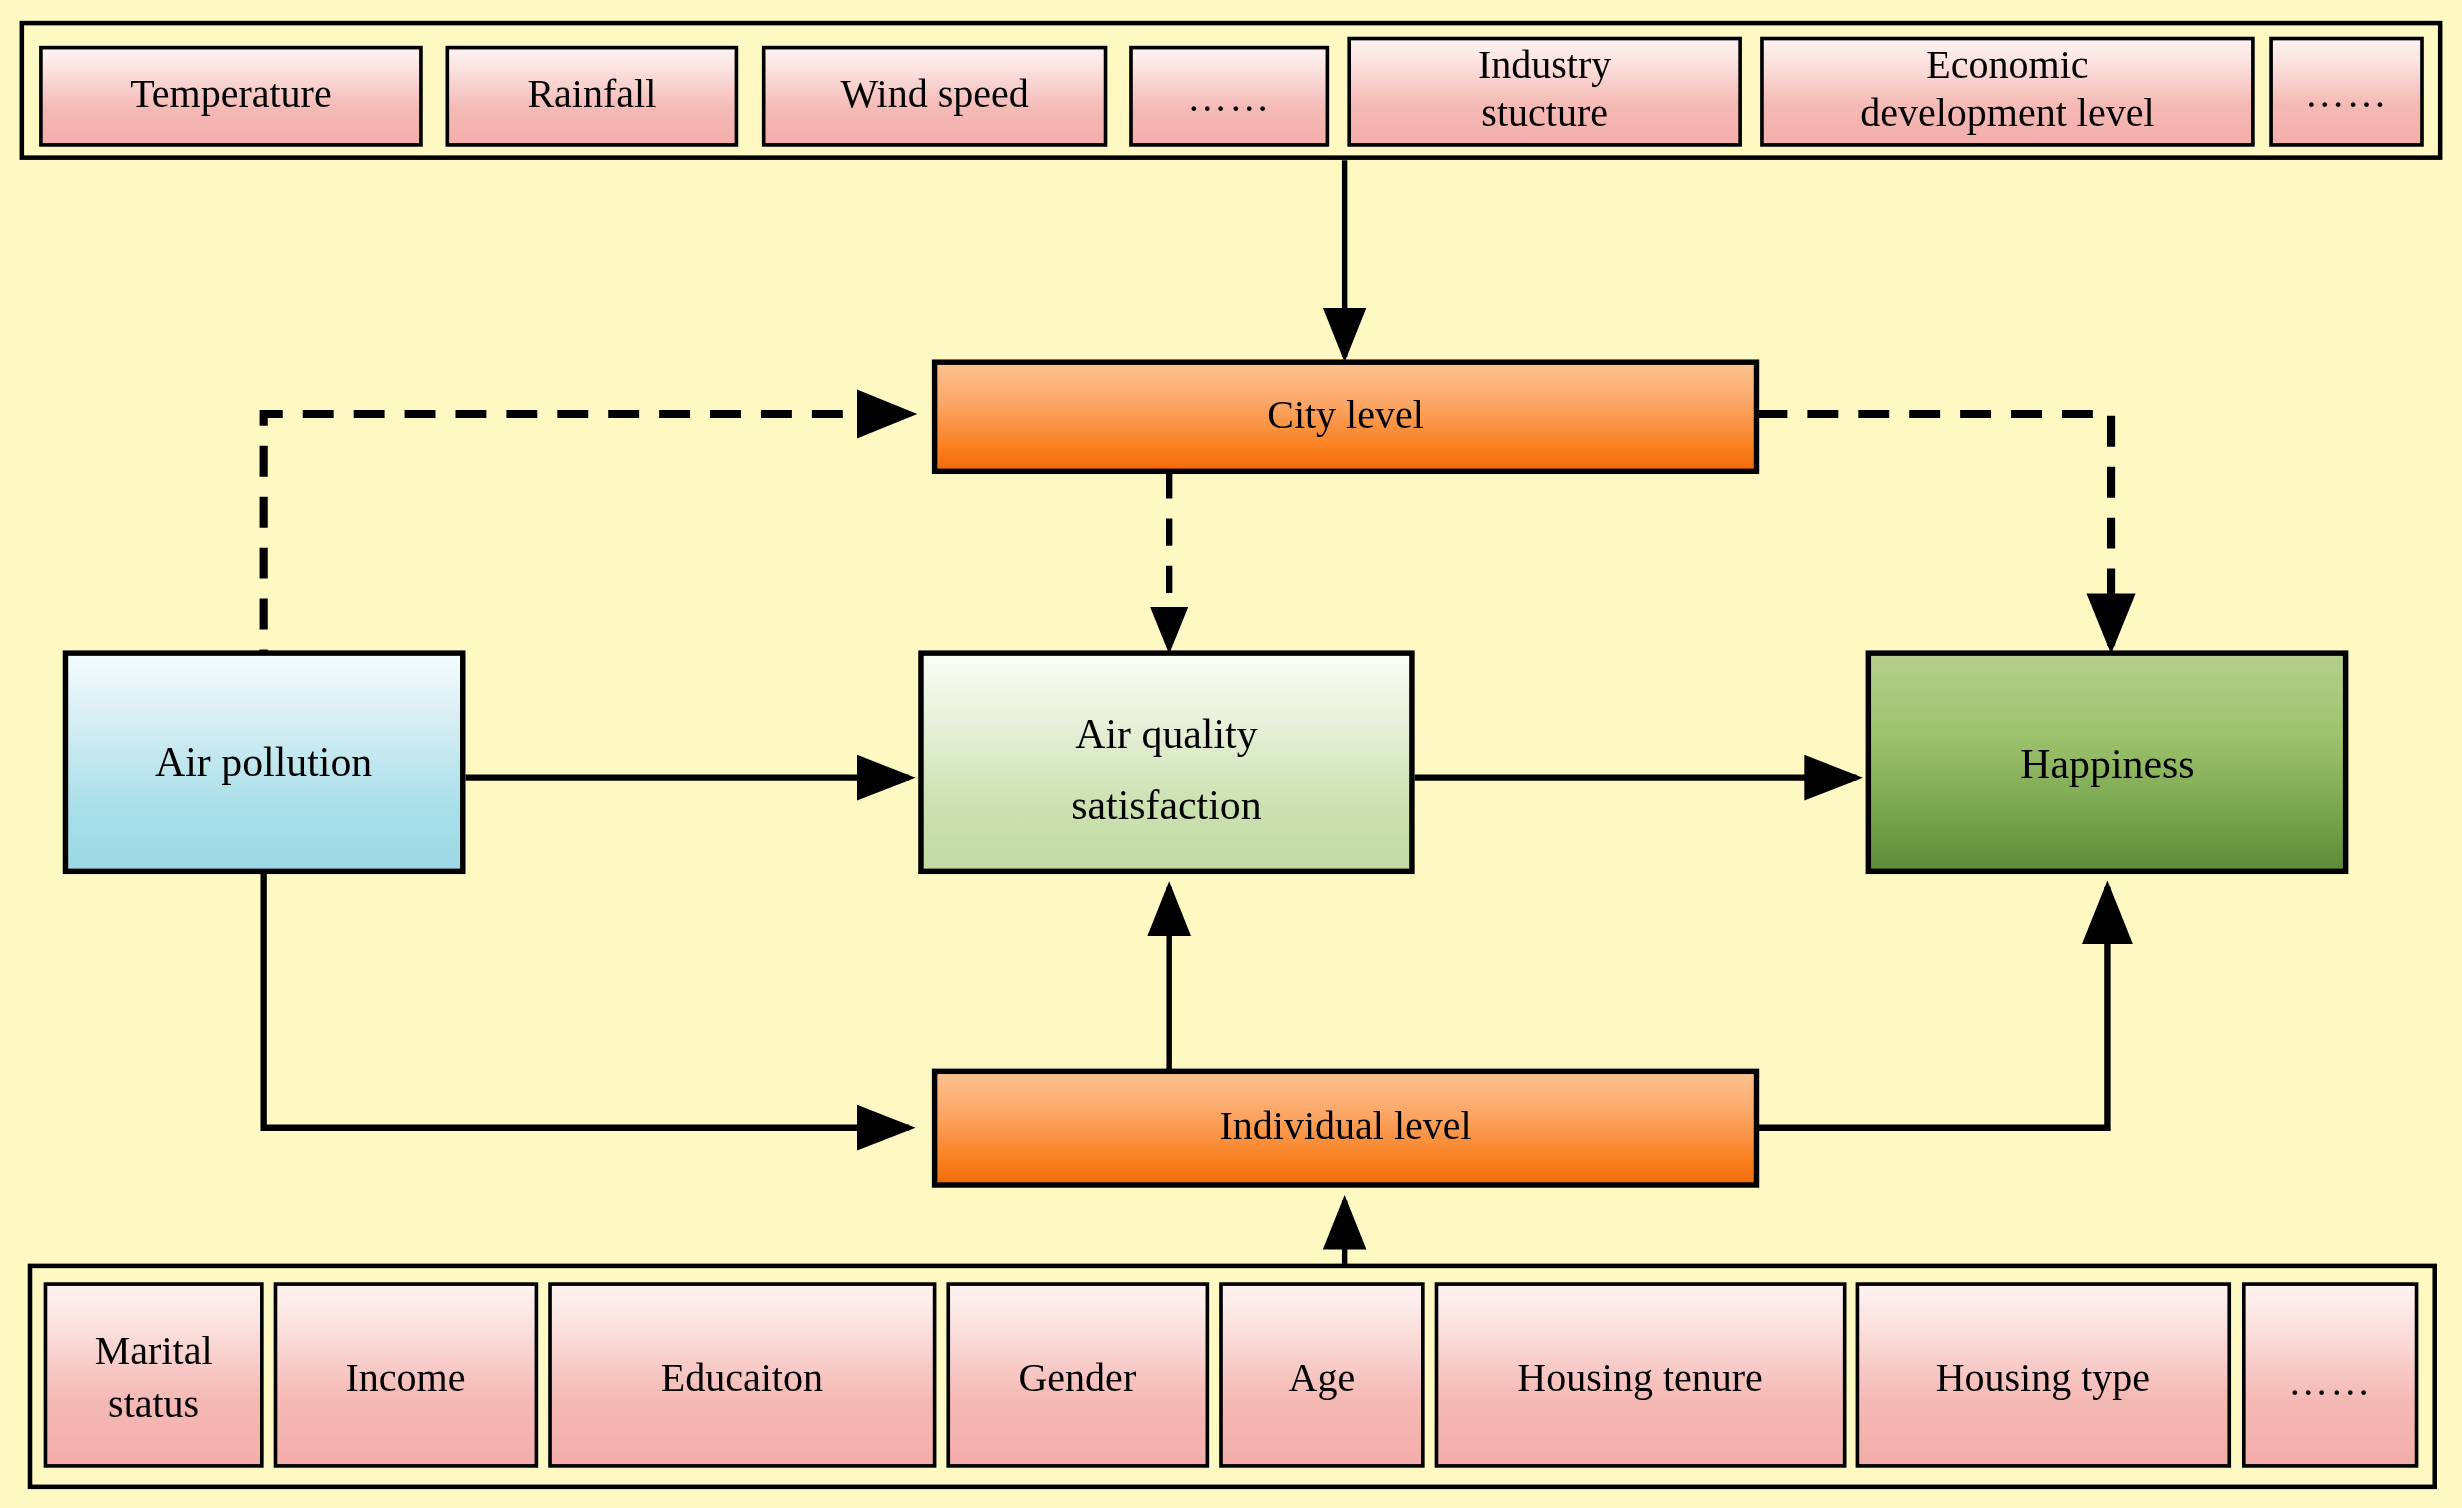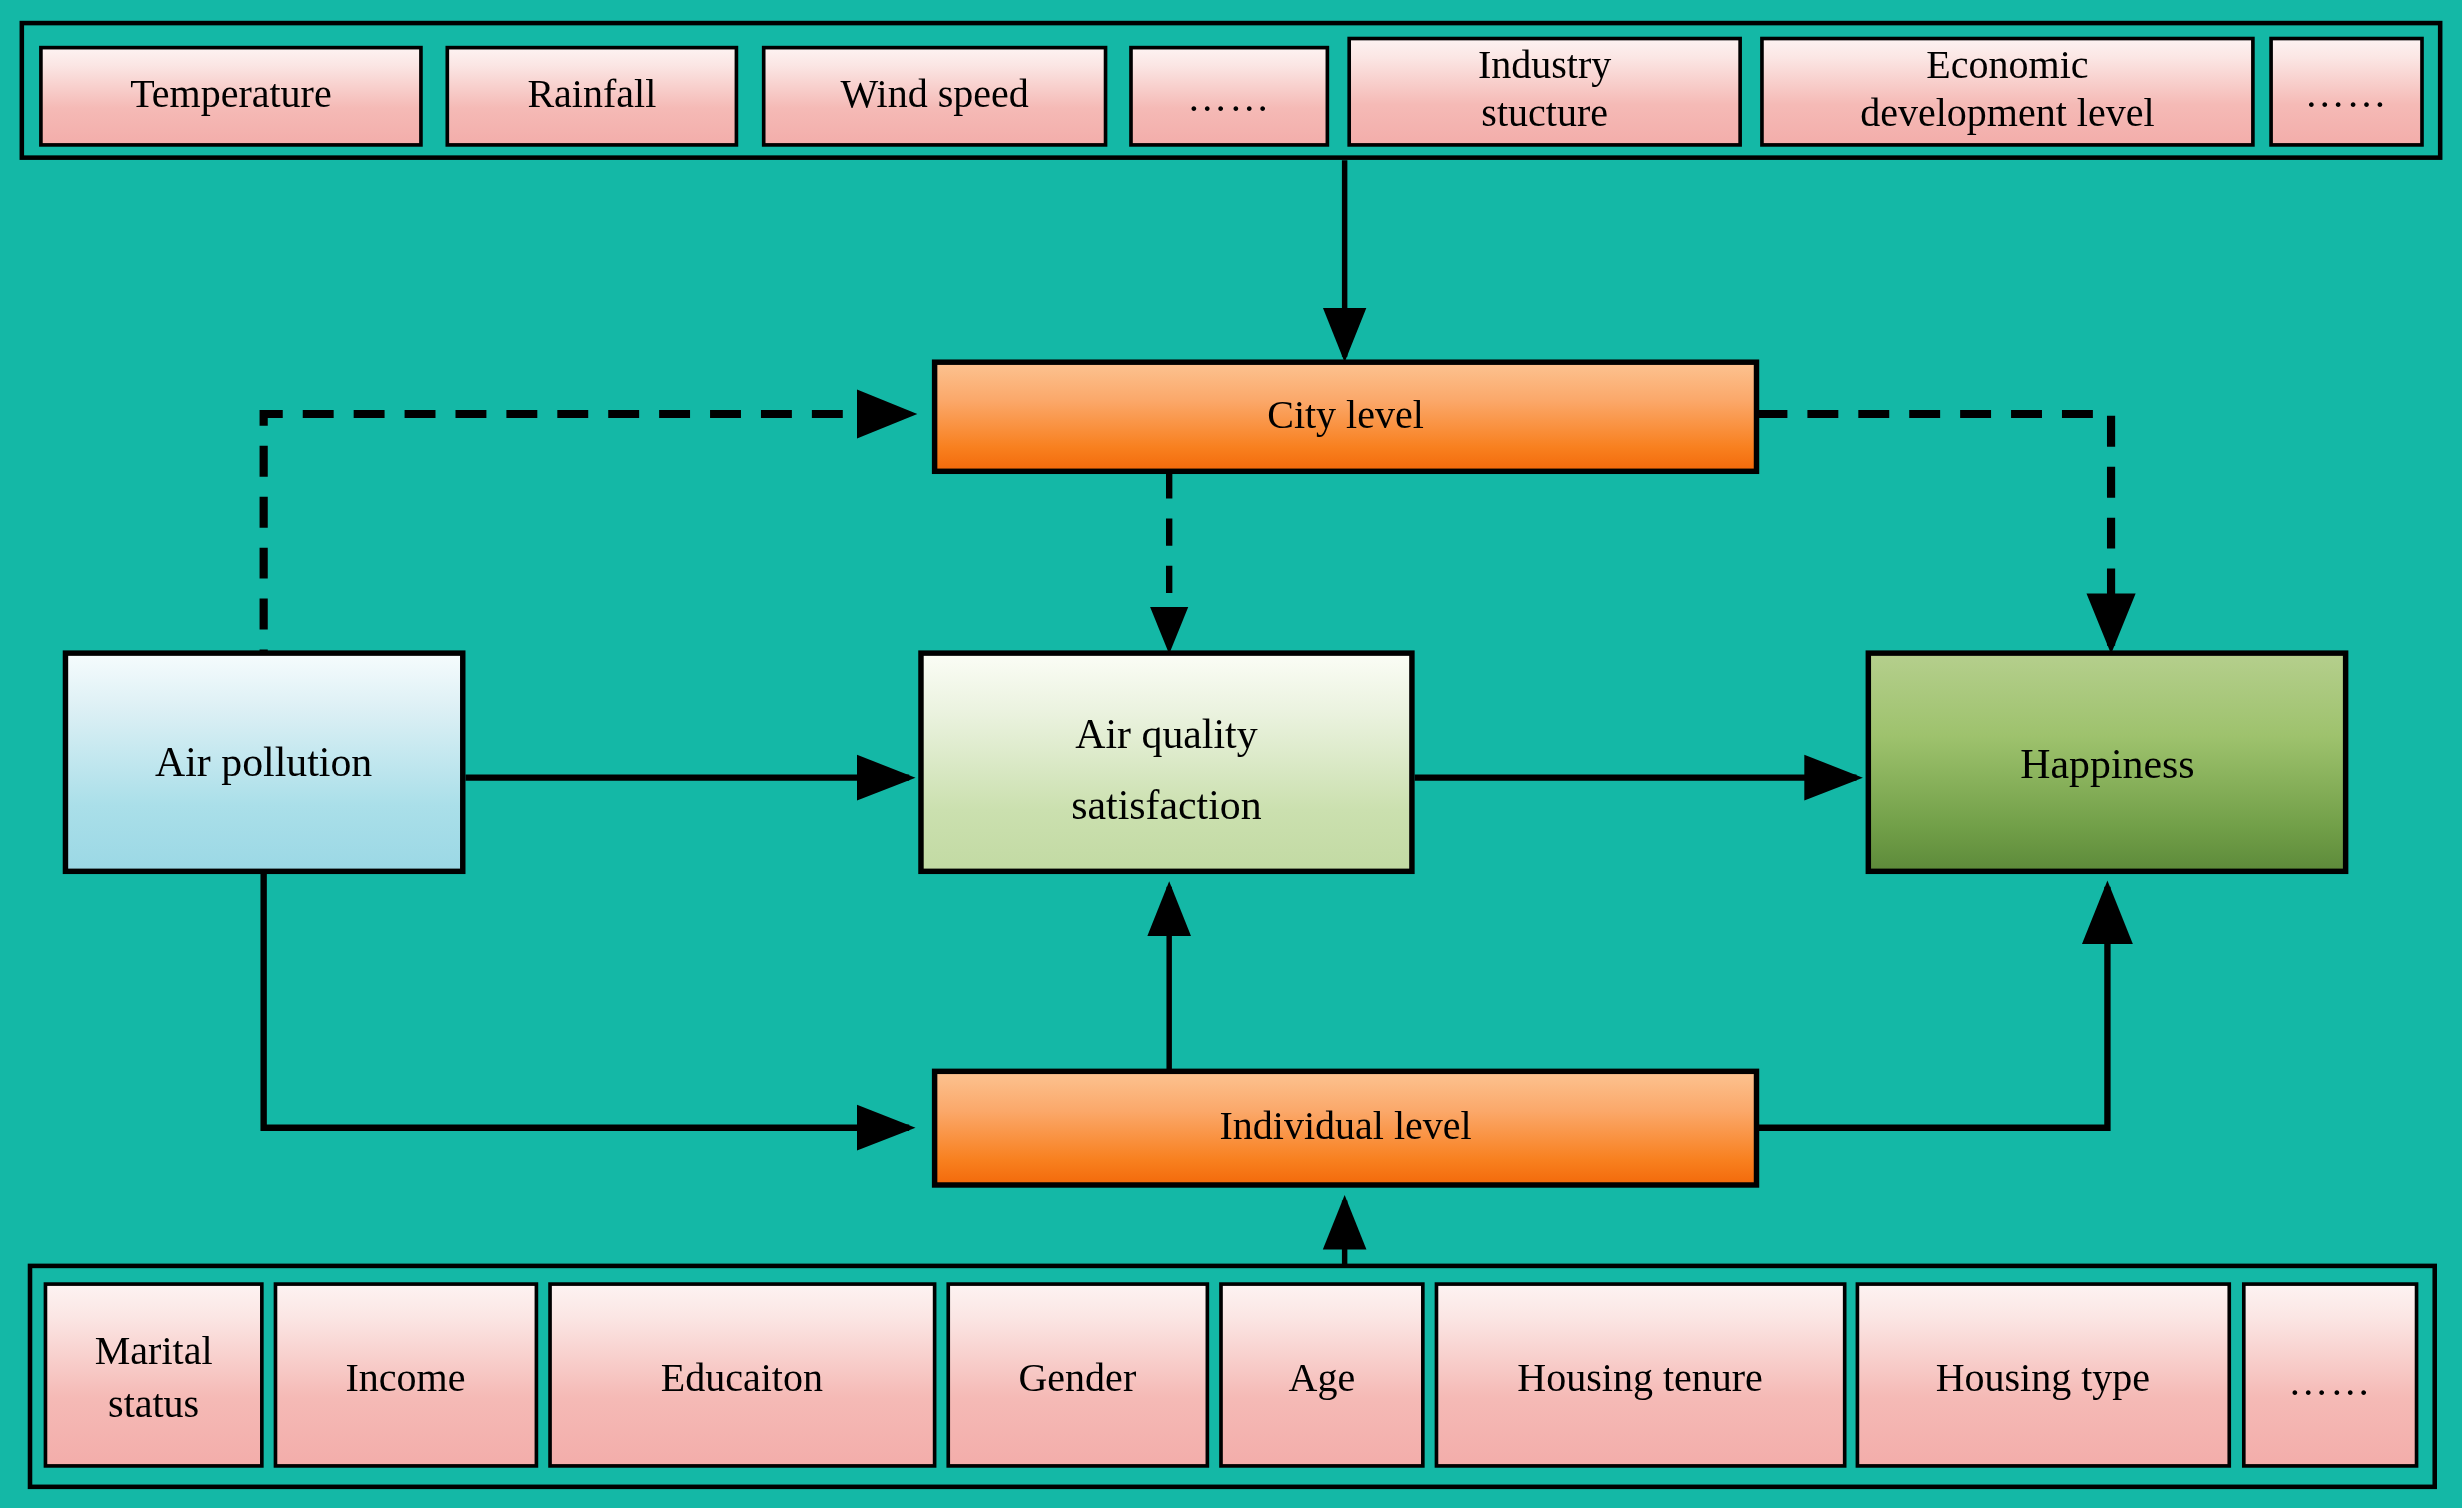--- a/index.html
+++ b/index.html
@@ -7,21 +7,21 @@
     padding: 0;
     background: #ffffff;
   }
   body {
     font-family: "Liberation Serif", "DejaVu Serif", serif;
   }
   #diagram-root {
     position: relative;
     width: 2462px;
     height: 1509px;
-    background: #14b8a6;
+    background: #fef9c3;
     overflow: hidden;
   }
   svg#diagram-svg {
     position: absolute;
     left: 0;
     top: 0;
     width: 2462px;
     height: 1509px;
   }
   .box-label {

